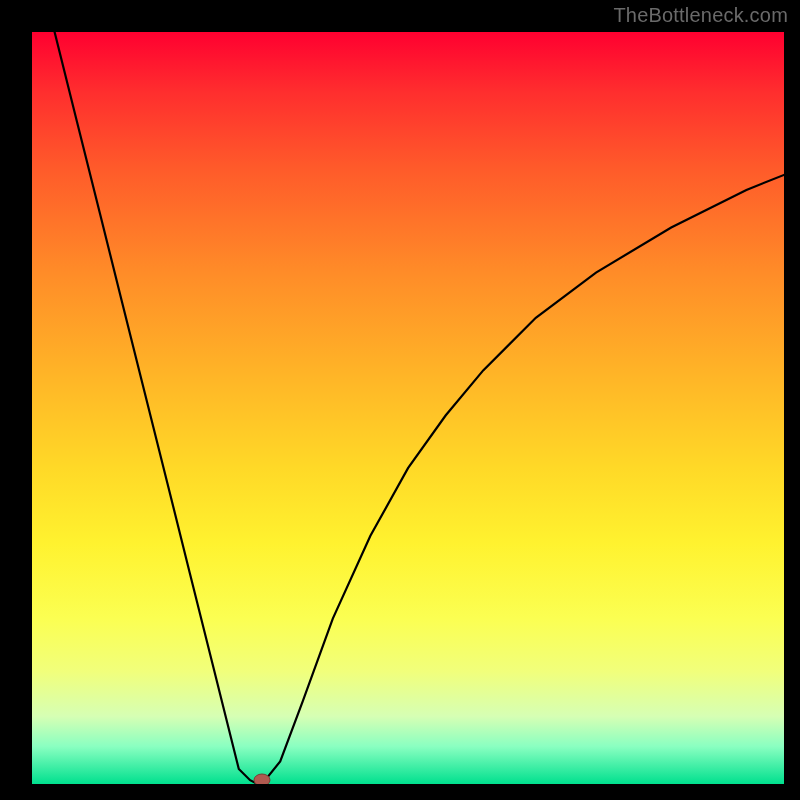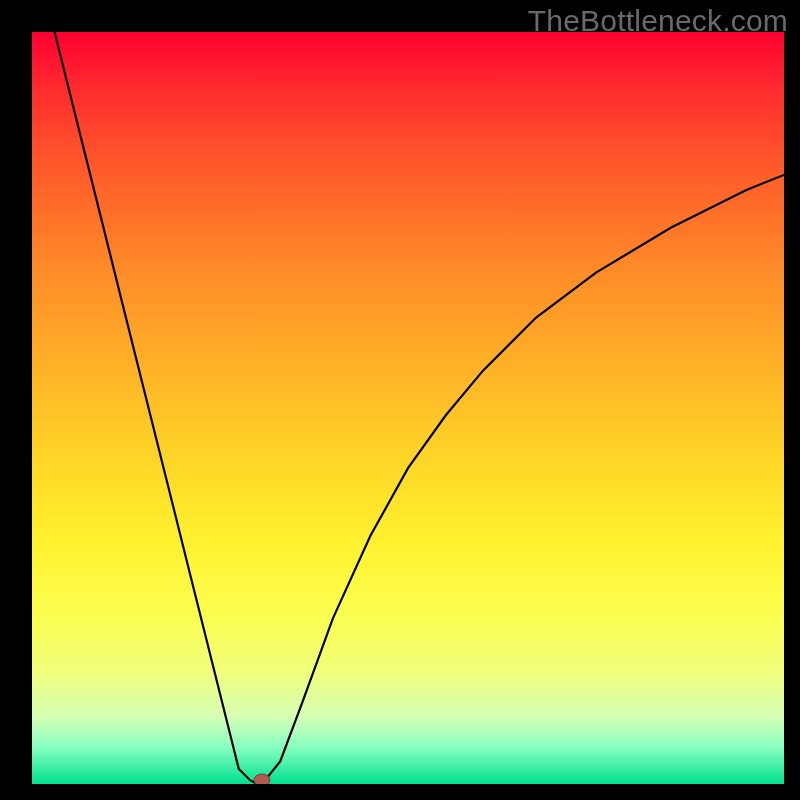--- a/index.html
+++ b/index.html
@@ -40,21 +40,21 @@
     position: absolute;
     inset: 0;
     width: 100%;
     height: 100%;
   }
   .watermark {
     position: absolute;
     top: 4px;
     right: 12px;
     font-family: Arial, Helvetica, sans-serif;
-    font-size: 30px;
+    font-size: 20px;
     color: #6a6a6a;
     letter-spacing: 0.2px;
   }
 </style>
 </head>
 <body>
 
 <div class="frame">
   <div class="plot-area">
     <div class="gradient-bg"></div>

